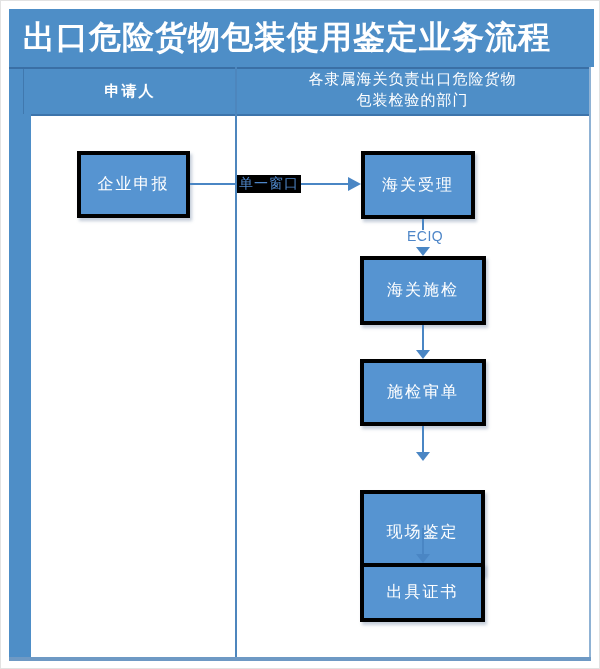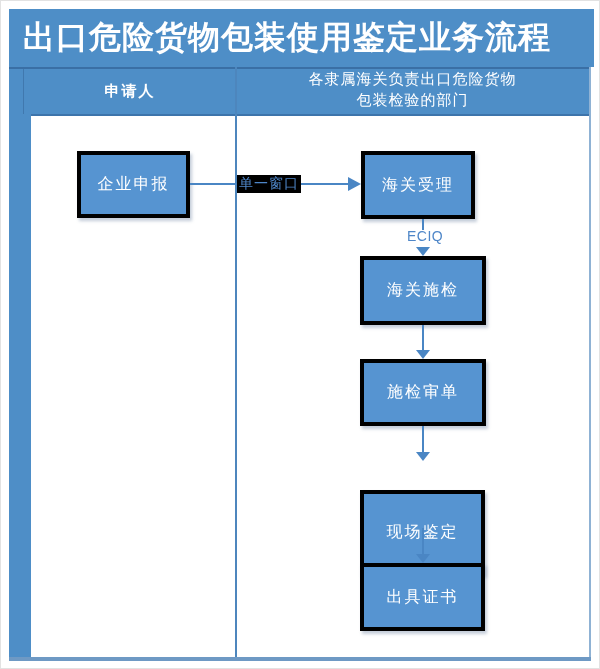--- a/index.html
+++ b/index.html
@@ -76,21 +76,21 @@
     box-shadow:2px 3px 3px rgba(125,145,170,0.45);
     color:#ffffff;
     display:flex; align-items:center; justify-content:center;
     font-size:16px; letter-spacing:2px;
   }
   .n-declare{ left:76px;  top:150px; width:113px; height:67px; }
   .n-accept { left:360px; top:150px; width:114px; height:68px; }
   .n-inspect{ left:359px; top:255px; width:126px; height:69px; }
   .n-review { left:359px; top:358px; width:126px; height:67px; }
   .n-onsite { left:359px; top:452px; width:125px; height:85px;margin-top:37px; }
-  .n-cert   { left:359px; top:562px; width:125px; height:68px; }
+  .n-cert   { left:359px; top:562px; width:125px; height:59px; }
   
   .h-line{
     position:absolute; left:189px; top:182px; width:160px; height:2px;
     background:var(--line);
   }
   .h-head{
     position:absolute; left:347px; top:176px; width:0; height:0;
     border-left:13px solid var(--line);
     border-top:7px solid transparent;
     border-bottom:7px solid transparent;

